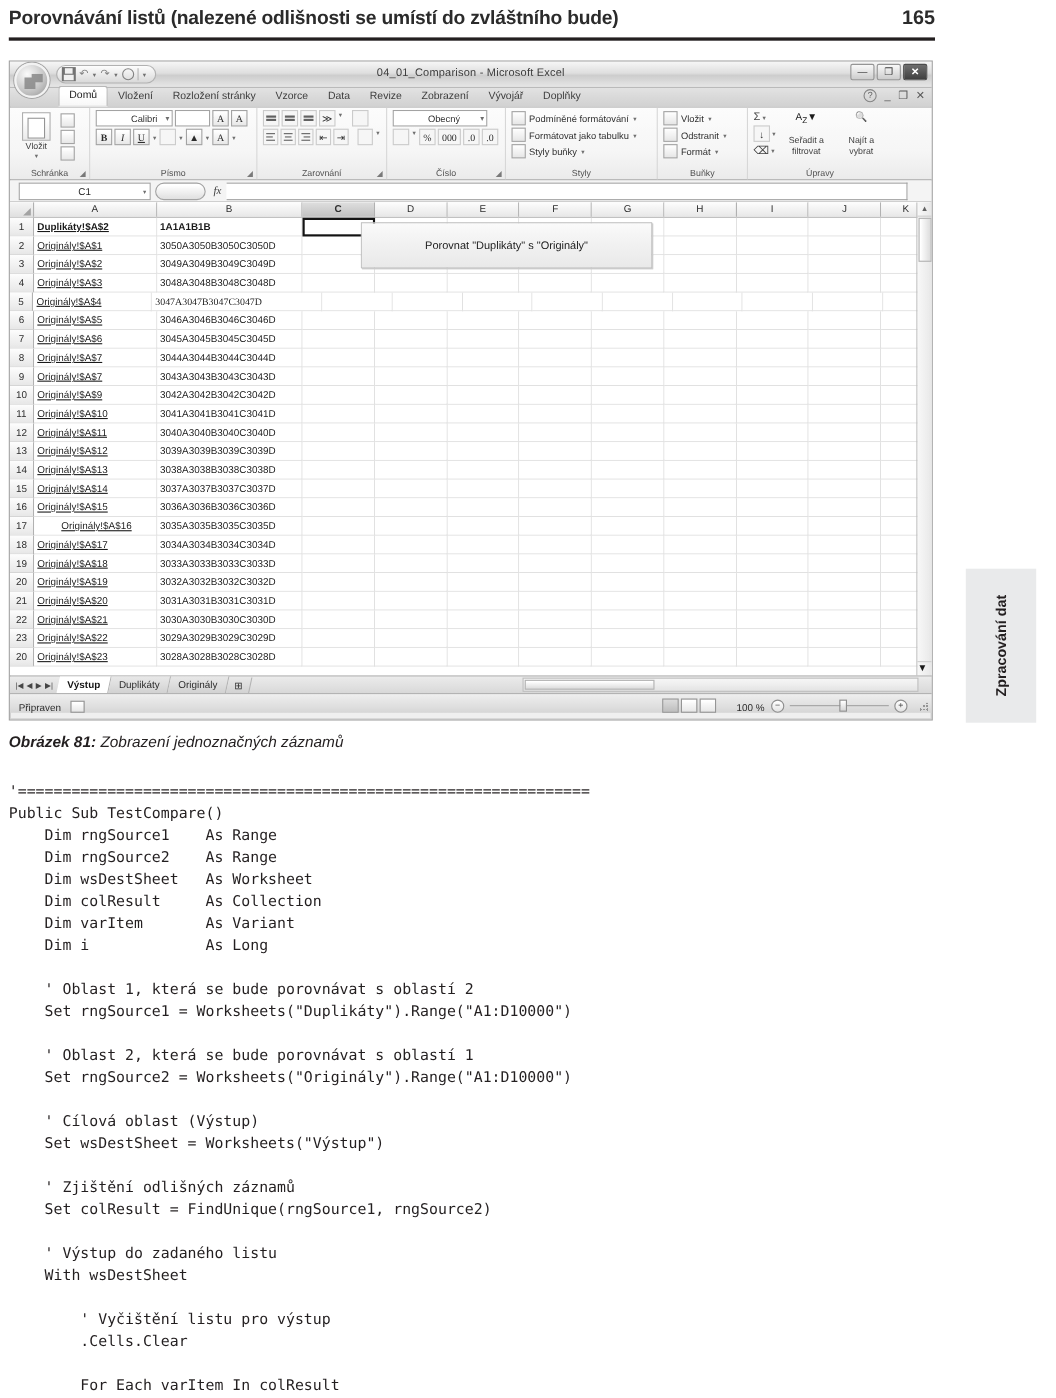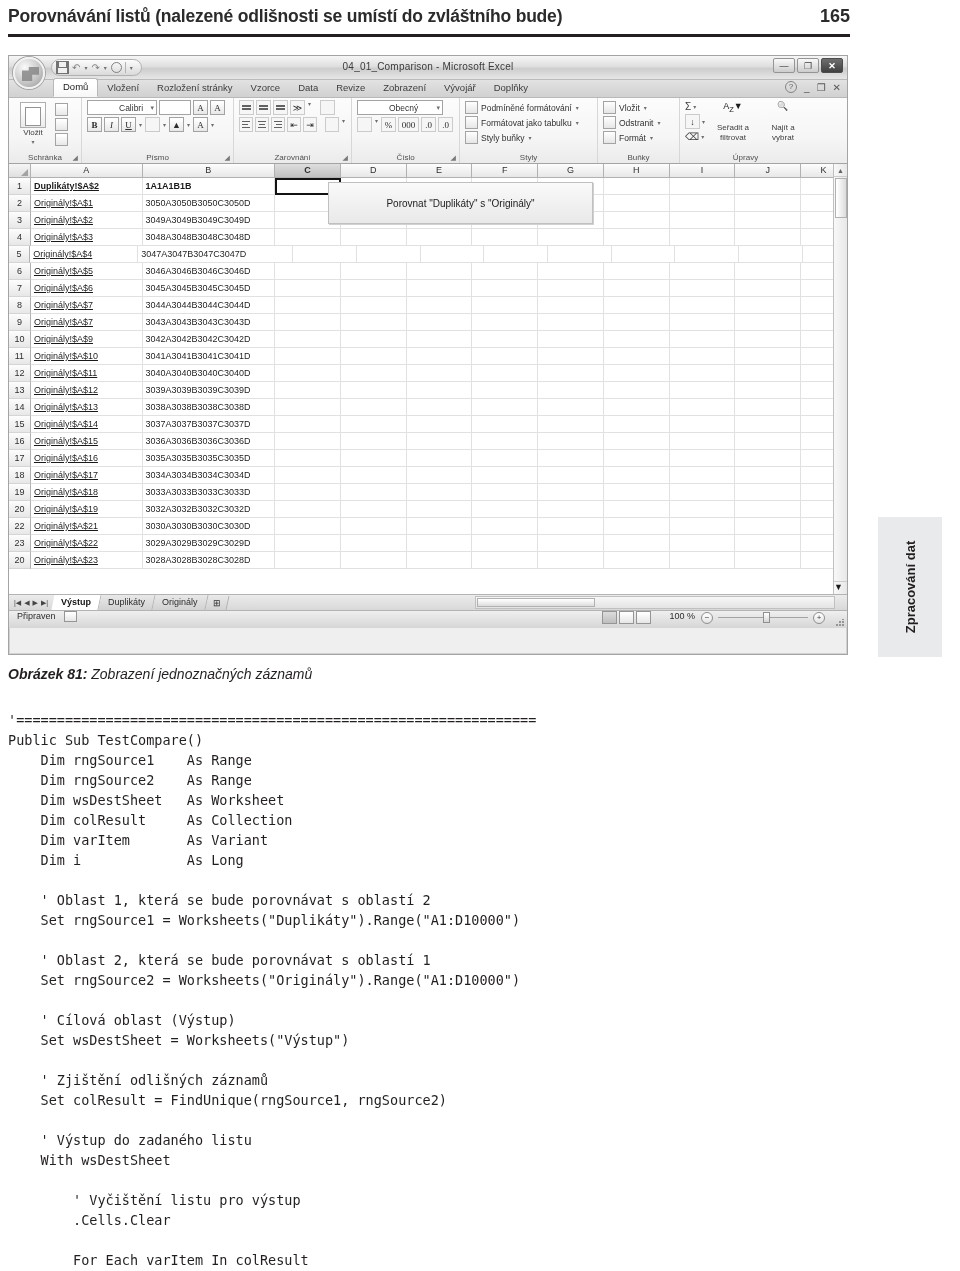--- a/index.html
+++ b/index.html
@@ -279,21 +279,21 @@
   .xl-hscroll {
     position:absolute; right:12px; top:1px; width:360px; height:13px;
     background:linear-gradient(180deg,#eef1f3,#dbe0e4); border:1px solid #b6bec6;
   }
   .xl-hscroll .hs-thumb { position:absolute; left:1px; top:1px; width:118px; height:9px; background:linear-gradient(180deg,#fbfcfc,#d3d8dd); border:1px solid #a9b0b7; }
 
   
   .xl-statusbar {
     position:relative; height:18px;
     background:linear-gradient(180deg,#e6eaee,#ccd3d9);
-    border-top:1px solid #aab2ba; display:flex; align-items:flex-start;
+    border-top:1px solid #aab2ba; display:flex; align-items:flex-end;
   }
   .status-text { font-size:9px; color:#2b3136; padding-left:8px; }
   .status-ico { width:13px; height:11px; margin-left:8px; border:1px solid #8d959d; background:linear-gradient(180deg,#fafbfc,#dde2e6); }
   .view-btns { position:absolute; right:196px; display:flex; gap:2px; }
   .view-btn { width:15px; height:13px; border:1px solid #8d959d; background:linear-gradient(180deg,#fafbfc,#dde2e6); position:relative; }
   .view-btn.active { background:linear-gradient(180deg,#d3d9de,#b4bcc3); }
   .zoom-lvl { position:absolute; right:152px; font-size:9px; color:#2b3136; }
   .zoom-ctl { position:absolute; right:22px; width:124px; height:13px; display:flex; align-items:center; }
   .zoom-circ { width:12px; height:12px; border:1px solid #878f97; border-radius:50%; background:linear-gradient(180deg,#f9fafb,#dadfe4); font-size:8px; line-height:10px; text-align:center; color:#40474d; }
   .zoom-track { flex:1; height:1px; background:#9aa2aa; margin:0 5px; position:relative; }
@@ -572,20 +572,31 @@
         </div>
         <div class="edit-big">
           <div class="eico">🔍</div>
           <div class="elbl">Najít a vybrat</div>
         </div>
       </div>
       <div class="rb-glabel">Úpravy</div>
     </div>
   </div>
 
+  <div class="xl-formulabar">
+    <div class="namebox">
+      <span>C1</span>
+      <span class="nb-caret">▾</span>
+    </div>
+    <div class="fx-group">
+      <span class="fx-round"></span>
+      <span class="fx-mark">fx</span>
+    </div>
+    <div class="formula-input"></div>
+  </div>
 
   <div class="xl-gridwrap">
     <div class="xl-colhdr">
       <div class="corner"></div>
       <div class="colcell" style="width:112px">A</div>
       <div class="colcell" style="width:133px">B</div>
       <div class="colcell sel" style="width:66px">C</div>
       <div class="colcell" style="width:66px">D</div>
       <div class="colcell" style="width:66px">E</div>
       <div class="colcell" style="width:66px">F</div>
@@ -649,21 +660,21 @@
           <div class="cell" style="width: 66px;"></div>
           <div class="cell" style="width: 66px;"></div>
           <div class="cell" style="width: 66px;"></div>
           <div class="cell" style="width: 66px;"></div>
           <div class="cell" style="width: 66px;"></div>
           <div class="cell" style="width: 46px;"></div>
         </div>
         <div class="xl-row">
           <div class="rowhdr">5</div>
           <div class="cell" style="width: 112px;"><u>Originály!$A$4</u></div>
-          <div class="cell" style="width: 161px;">3047A3047B3047C3047D</div>
+          <div class="cell" style="width: 161px; font-family: Liberation Serif, serif;">3047A3047B3047C3047D</div>
           <div class="cell" style="width: 66px;"></div>
           <div class="cell" style="width: 66px;"></div>
           <div class="cell" style="width: 66px;"></div>
           <div class="cell" style="width: 66px;"></div>
           <div class="cell" style="width: 66px;"></div>
           <div class="cell" style="width: 66px;"></div>
           <div class="cell" style="width: 66px;"></div>
           <div class="cell" style="width: 66px;"></div>
           <div class="cell" style="width: 46px;"></div>
         </div>
@@ -816,21 +827,21 @@
           <div class="cell" style="width: 66px;"></div>
           <div class="cell" style="width: 66px;"></div>
           <div class="cell" style="width: 66px;"></div>
           <div class="cell" style="width: 66px;"></div>
           <div class="cell" style="width: 66px;"></div>
           <div class="cell" style="width: 66px;"></div>
           <div class="cell" style="width: 46px;"></div>
         </div>
         <div class="xl-row">
           <div class="rowhdr">17</div>
-          <div class="cell" style="width: 112px;"><u>Originály!$A$16</u></div>
+          <div class="cell" style="width: 112px; text-align: center;"><u>Originály!$A$16</u></div>
           <div class="cell" style="width: 133px;">3035A3035B3035C3035D</div>
           <div class="cell" style="width: 66px;"></div>
           <div class="cell" style="width: 66px;"></div>
           <div class="cell" style="width: 66px;"></div>
           <div class="cell" style="width: 66px;"></div>
           <div class="cell" style="width: 66px;"></div>
           <div class="cell" style="width: 66px;"></div>
           <div class="cell" style="width: 66px;"></div>
           <div class="cell" style="width: 66px;"></div>
           <div class="cell" style="width: 46px;"></div>
@@ -860,20 +871,34 @@
           <div class="cell" style="width: 66px;"></div>
           <div class="cell" style="width: 66px;"></div>
           <div class="cell" style="width: 66px;"></div>
           <div class="cell" style="width: 66px;"></div>
           <div class="cell" style="width: 46px;"></div>
         </div>
         <div class="xl-row">
           <div class="rowhdr">20</div>
           <div class="cell" style="width: 112px;"><u>Originály!$A$19</u></div>
           <div class="cell" style="width: 133px;">3032A3032B3032C3032D</div>
+          <div class="cell" style="width: 66px;"></div>
+          <div class="cell" style="width: 66px;"></div>
+          <div class="cell" style="width: 66px;"></div>
+          <div class="cell" style="width: 66px;"></div>
+          <div class="cell" style="width: 66px;"></div>
+          <div class="cell" style="width: 66px;"></div>
+          <div class="cell" style="width: 66px;"></div>
+          <div class="cell" style="width: 66px;"></div>
+          <div class="cell" style="width: 46px;"></div>
+        </div>
+        <div class="xl-row">
+          <div class="rowhdr">21</div>
+          <div class="cell" style="width: 112px;"><u>Originály!$A$20</u></div>
+          <div class="cell" style="width: 133px;">3031A3031B3031C3031D</div>
           <div class="cell" style="width: 66px;"></div>
           <div class="cell" style="width: 66px;"></div>
           <div class="cell" style="width: 66px;"></div>
           <div class="cell" style="width: 66px;"></div>
           <div class="cell" style="width: 66px;"></div>
           <div class="cell" style="width: 66px;"></div>
           <div class="cell" style="width: 66px;"></div>
           <div class="cell" style="width: 66px;"></div>
           <div class="cell" style="width: 46px;"></div>
         </div>

